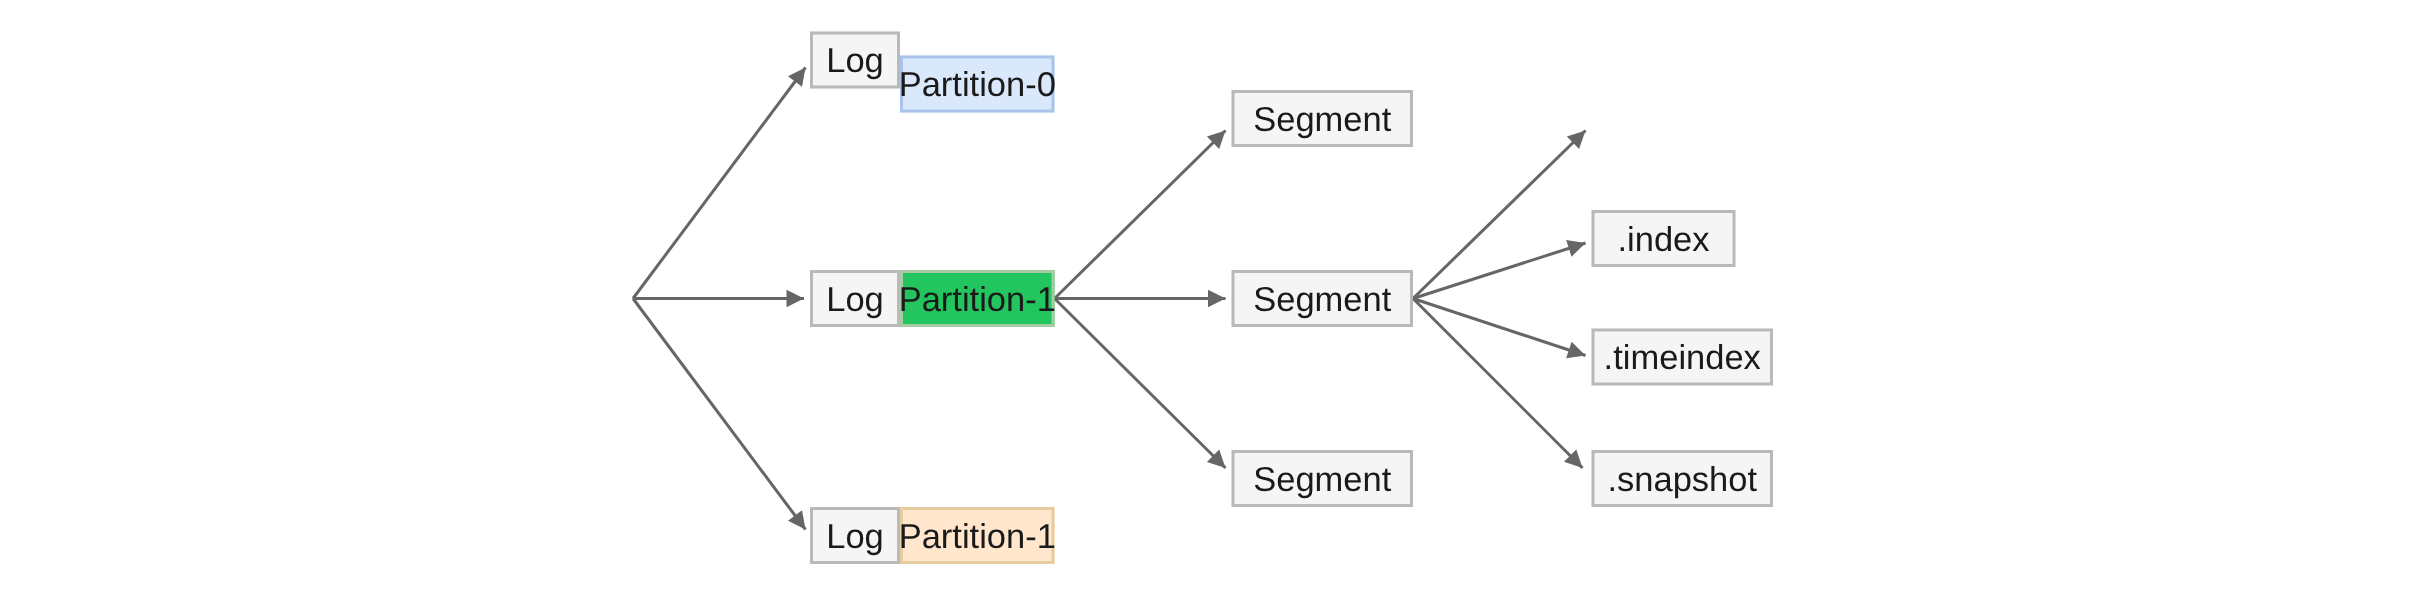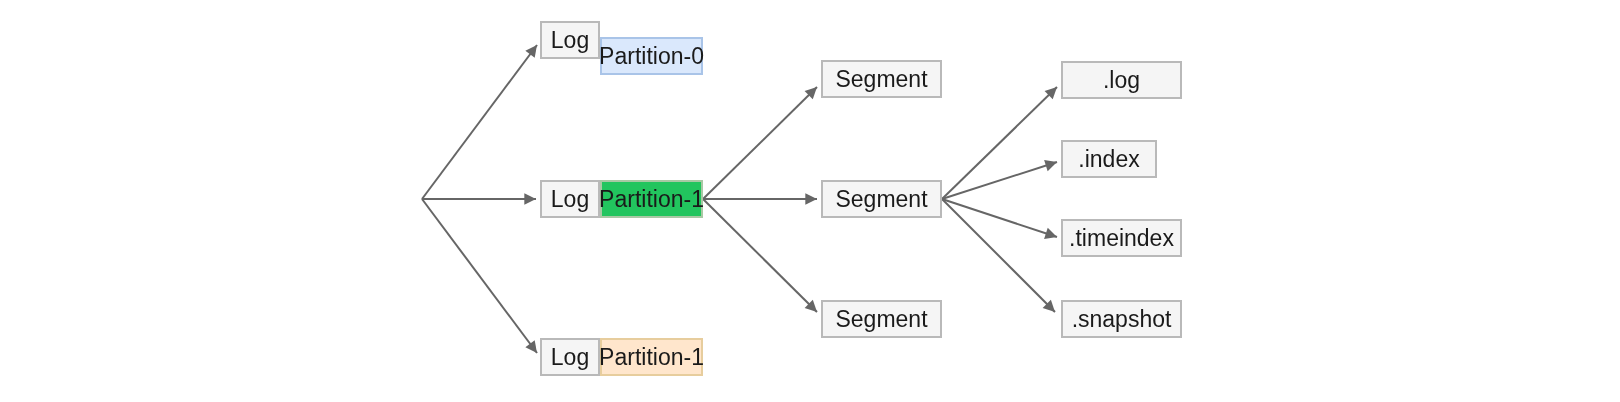--- a/index.html
+++ b/index.html
@@ -76,18 +76,17 @@
   <div class="node" style="left:540px; top:180px; width:60px; height:38px" data-bind="diagram.nodes.partitions.1.log_label">Log</div>
   <div class="node colored" style="left: 600px; top: 180px; width: 103px; height: 38px; background-color: #22c55e; border-color: rgb(169, 200, 164);" data-bind="diagram.nodes.partitions.1.label" data-bind-bg="diagram.nodes.partitions.1.fill" data-bind-border="diagram.nodes.partitions.1.border">Partition-1</div>
 
   <div class="node" style="left:540px; top:338px; width:60px; height:38px" data-bind="diagram.nodes.partitions.2.log_label">Log</div>
   <div class="node colored" style="left: 600px; top: 338px; width: 103px; height: 38px; background-color: rgb(255, 230, 204); border-color: rgb(231, 205, 157);" data-bind="diagram.nodes.partitions.2.label" data-bind-bg="diagram.nodes.partitions.2.fill" data-bind-border="diagram.nodes.partitions.2.border">Partition-1</div>
 
   <div class="node" style="left:821px; top:60px; width:121px; height:38px" data-bind="diagram.nodes.segments.0.label">Segment</div>
   <div class="node" style="left:821px; top:180px; width:121px; height:38px" data-bind="diagram.nodes.segments.1.label">Segment</div>
   <div class="node" style="left:821px; top:300px; width:121px; height:38px" data-bind="diagram.nodes.segments.2.label">Segment</div>
 
-  <div class="node" style="left:1061px; top:61px; width:121px; height:38px" data-bind="diagram.nodes.files.0.label">.log</div>
   <div class="node" style="left:1061px; top:140px; width:96px; height:38px" data-bind="diagram.nodes.files.1.label">.index</div>
   <div class="node" style="left:1061px; top:300px; width:121px; height:38px" data-bind="diagram.nodes.files.3.label">.snapshot</div>
   <div class="node" style="left:1061px; top:219px; width:121px; height:38px" data-bind="diagram.nodes.files.2.label">.timeindex</div>
 
 </div>
 
 </body></html>

